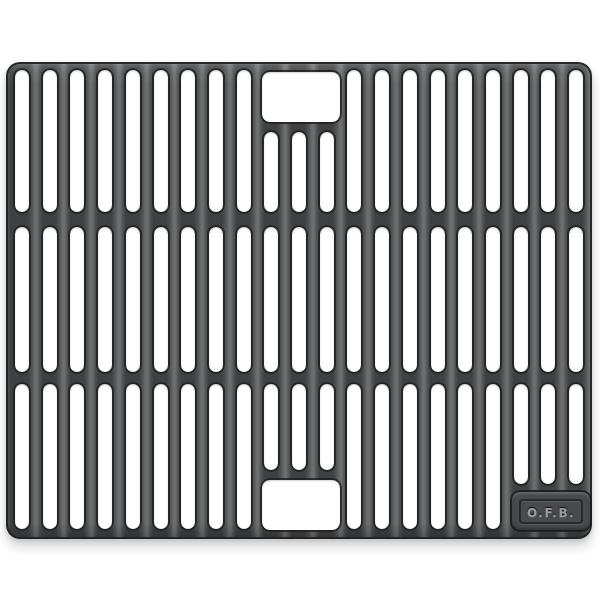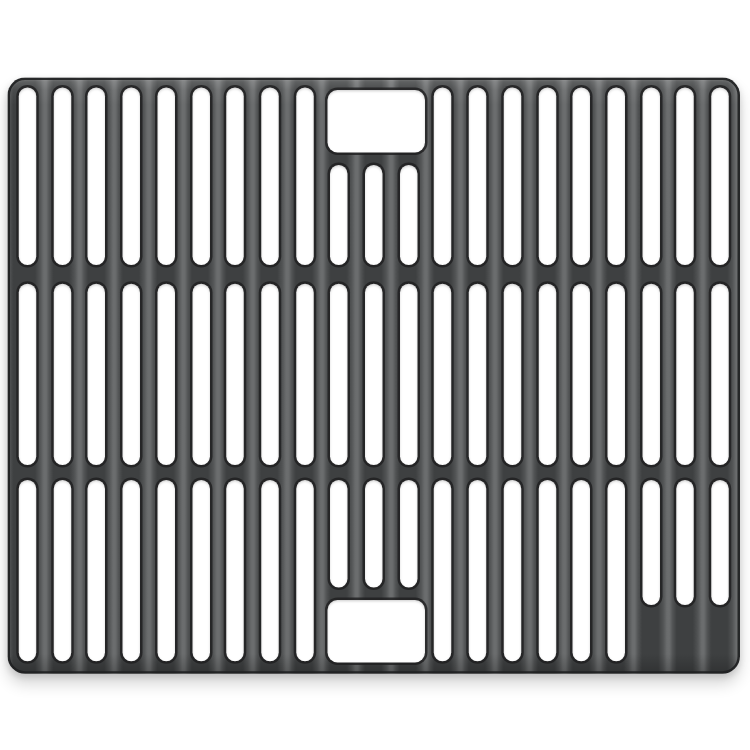--- a/index.html
+++ b/index.html
@@ -153,14 +153,19 @@
       <div class="slot" style="left: 424.5px; top: 322px; width: 14px; height: 145px;"></div>
       <div class="slot" style="left: 452.2px; top: 322px; width: 14px; height: 145px;"></div>
       <div class="slot" style="left: 479.9px; top: 322px; width: 14px; height: 145px;"></div>
       <div class="slot" style="left: 258.3px; top: 322px; width: 14px; height: 86px;"></div>
       <div class="slot" style="left: 286px; top: 322px; width: 14px; height: 86px;"></div>
       <div class="slot" style="left: 313.7px; top: 322px; width: 14px; height: 86px;"></div>
       <div class="slot opening" style="left: 256px; top: 418px; width: 78px; height: 50px;"></div>
       <div class="slot" style="left: 507.6px; top: 322px; width: 14px; height: 100px;"></div>
       <div class="slot" style="left: 535.3px; top: 322px; width: 14px; height: 100px;"></div>
       <div class="slot" style="left: 563px; top: 322px; width: 14px; height: 100px;"></div>
+      <div class="badge">
+      <div class="badge-inner">
+        <span class="badge-text">O.F.B.</span>
+      </div>
+    </div>
   </div>
 </div>
 
 </body></html>

